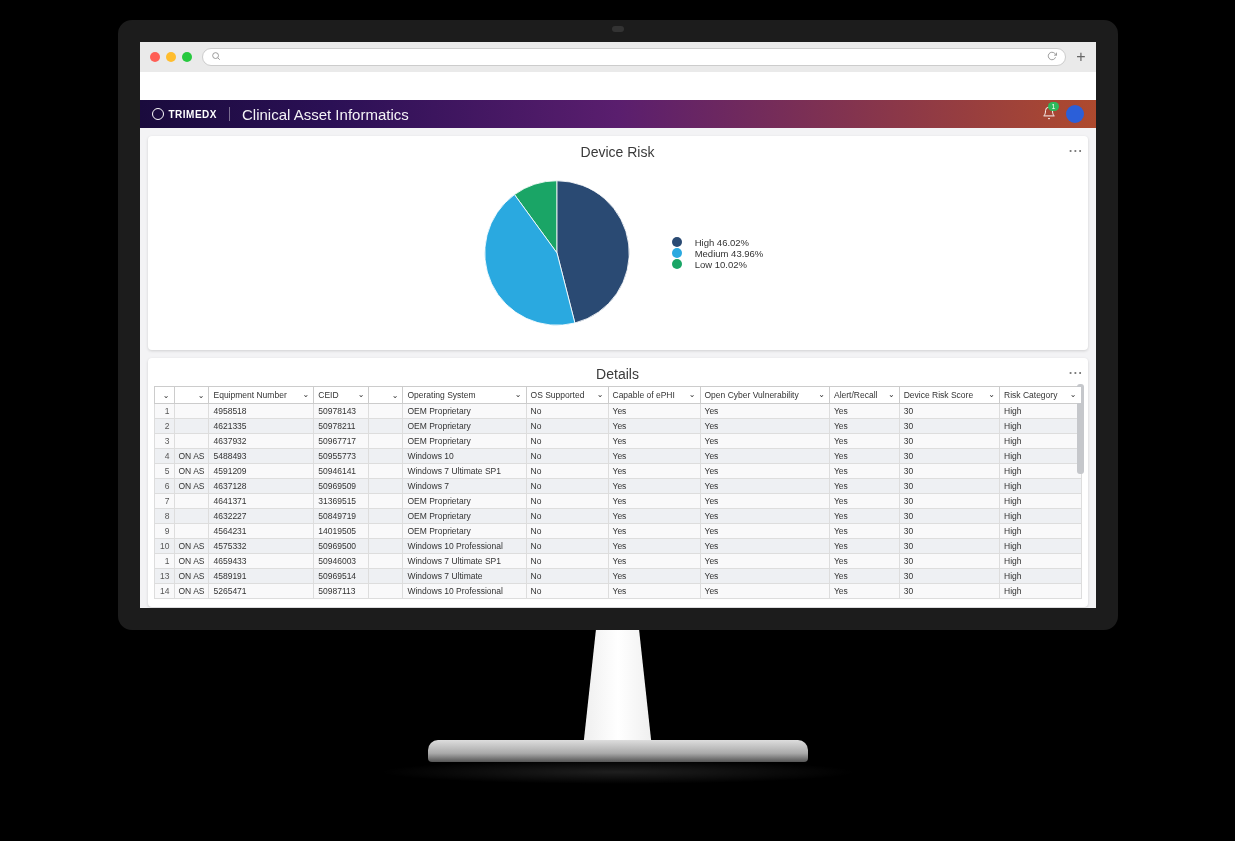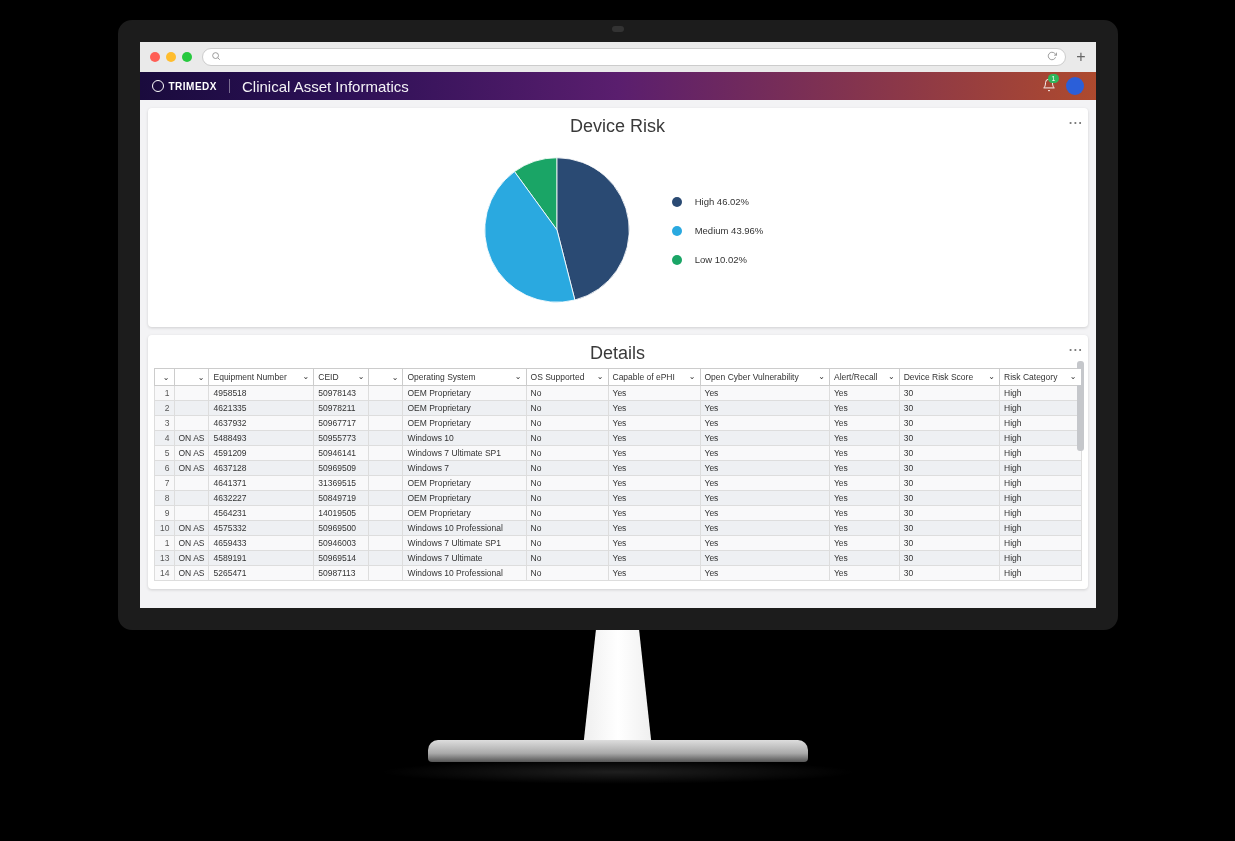--- a/index.html
+++ b/index.html
@@ -73,21 +73,21 @@
     padding:0 8px; font-size:9px; color:#888; position:relative;
   }
   .url .search-ic { margin-right:auto; }
   .url .refresh-ic { margin-left:auto; }
   .plus { font-size:16px; color:#666; font-weight:300; }
 
   
   .appbar {
     height: 28px;
     background: linear-gradient(90deg,#1a0b3d 0%,#2b1055 20%,#5a1e6e 50%,#ae4a2e 100%);
-    display:flex; align-items:center; padding:0 12px; color:#fff; font-size:10px;
+    display:flex; align-items:center; padding:0 12px; color:#fff; font-size:10px;margin-top:28px;
   }
   .brand { font-weight:700; letter-spacing:0.5px; display:flex; align-items:center; gap:5px;}
   .brand::before {
     content:""; width:10px; height:10px; border:1.5px solid #fff; border-radius:50%;
     display:inline-block;
   }
   .divider { width:1px; height:14px; background:rgba(255,255,255,0.4); margin:0 12px; }
   .app-title { font-size:15px; opacity:0.95; }
   .right-icons { margin-left:auto; display:flex; align-items:center; gap:10px; }
   .bell { position:relative; }
@@ -97,31 +97,31 @@
     top:-4px; left:6px;
   }
   .avatar { width:18px; height:18px; border-radius:50%; background:#2b5fd9; }
 
   .content { padding: 8px; background:#f3f3f5; height: calc(100% - 58px); overflow:hidden;}
   .card {
     background:#fff; border-radius:4px; box-shadow:0 1px 3px rgba(0,0,0,0.15);
     margin-bottom:8px; position:relative;
   }
   .card-title {
-    text-align:center; font-size:18px; color:#3a3a3a; padding:8px 0 4px;
+    text-align:center; font-size:14px; color:#3a3a3a; padding:8px 0 4px;
     font-weight:500;
   }
   .more-dots {
     position:absolute; top:8px; right:10px; font-size:14px; color:#555;
     writing-mode:vertical-lr; line-height:0.4; cursor:pointer;
   }
   .chart-body { display:flex; justify-content:center; align-items:center; padding:4px 0 12px; gap:30px;}
   .pie { width:170px; height:170px; }
   .legend { font-size:9.5px; color:#333; }
-  .legend-row { display:flex; align-items:flex-end; gap:13px; margin:18px 0;}
+  .legend-row { display:flex; align-items:center; gap:13px; margin:0 0;}
   .swatch { width:10px; height:10px; border-radius:50%; }
   .c-high{background:#2a4a73;} .c-med{background:#2aa9e0;} .c-low{background:#1aa566;}
 
   
   .table-wrap { padding:0 6px 6px; }
   table { width:100%; border-collapse:collapse; font-size:8.5px; color:#333;}
   th {
     background:#fff; text-align:left; padding:3px 4px; font-weight:500;
     border:1px solid #ccc; position:relative; white-space:nowrap;
   }

